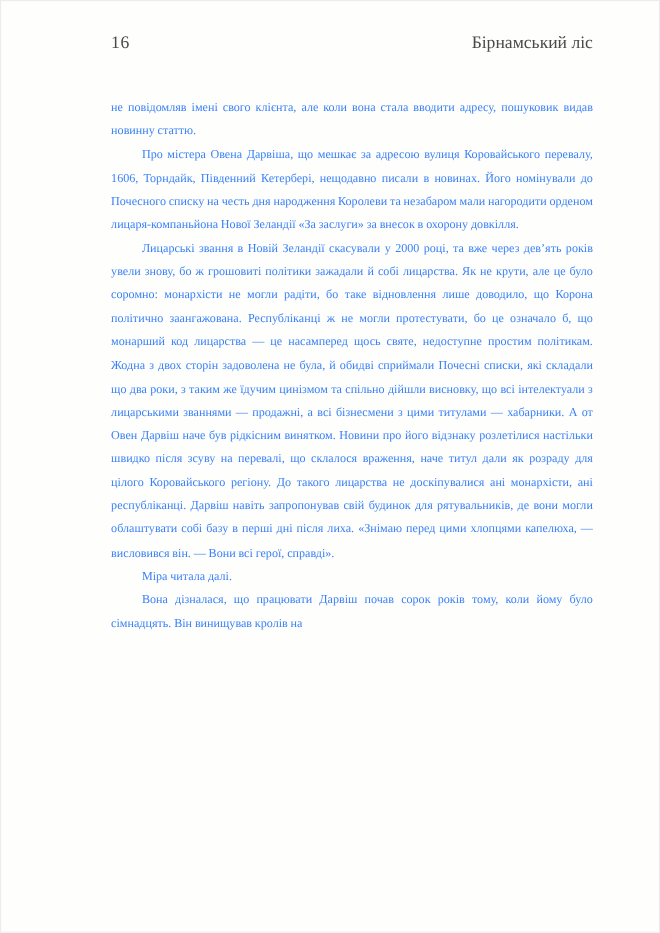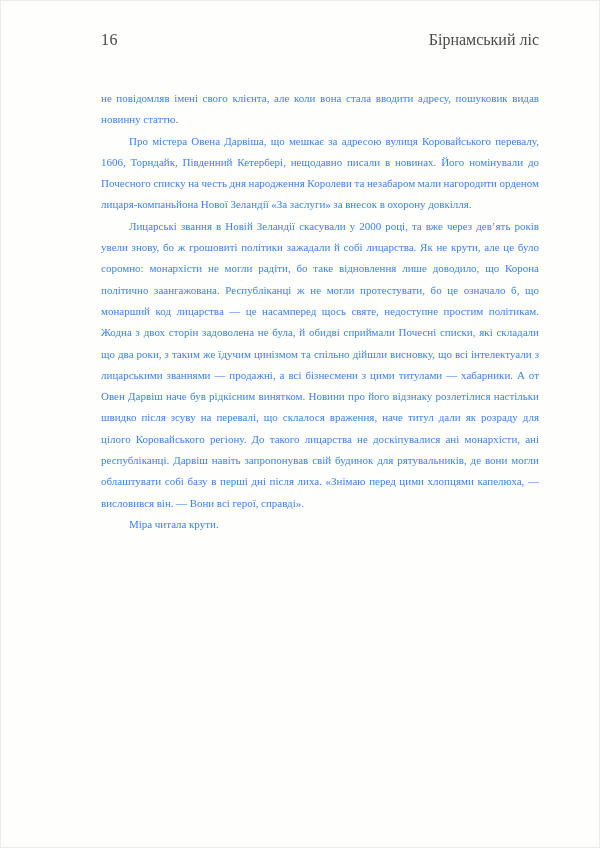--- a/index.html
+++ b/index.html
@@ -61,16 +61,17 @@
 
   <div class="header">
     <span class="page-number">16</span>
     <span class="running-title">Бірнамський ліс</span>
   </div>
 
   <div class="body-text">
     <p class="">не повідомляв імені свого клієнта, але коли вона стала вводити адресу, пошуковик видав новинну статтю.</p>
     <p class="indent">Про містера Овена Дарвіша, що мешкає за адресою вулиця Коровайського перевалу, 1606, Торндайк, Південний Кетербері, нещодавно писали в новинах. Його номінували до Почесного списку на честь дня народження Королеви та незабаром мали нагородити орденом лицаря-компаньйона Нової Зеландії «За заслуги» за внесок в охорону довкілля.</p>
     <p class="indent">Лицарські звання в Новій Зеландії скасували у 2000 році, та вже через дев’ять років увели знову, бо ж грошовиті політики зажадали й собі лицарства. Як не крути, але це було соромно: монархісти не могли радіти, бо таке відновлення лише доводило, що Корона політично заангажована. Республіканці ж не могли протестувати, бо це означало б, що монарший код лицарства — це насамперед щось святе, недоступне простим політикам. Жодна з двох сторін задоволена не була, й обидві сприймали Почесні списки, які складали що два роки, з таким же їдучим цинізмом та спільно дійшли висновку, що всі інтелектуали з лицарськими званнями — продажні, а всі бізнесмени з цими титулами — хабарники. А от Овен Дарвіш наче був рідкісним винятком. Новини про його відзнаку розлетілися настільки швидко після зсуву на перевалі, що склалося враження, наче титул дали як розраду для цілого Коровайського регіону. До такого лицарства не доскіпувалися ані монархісти, ані республіканці. Дарвіш навіть запропонував свій будинок для рятувальників, де вони могли облаштувати собі базу в перші дні після лиха. «Знімаю перед цими хлопцями капелюха, — висловився він. — Вони всі герої, справді».</p>
-    <p class="indent">Міра читала крути.</p>
+    <p class="indent">Міра читала далі.</p>
+    <p class="indent">Вона дізналася, що працювати Дарвіш почав сорок років тому, коли йому було сімнадцять. Він винищував кролів на</p>
   </div>
 
 </div>
 
 </body></html>

